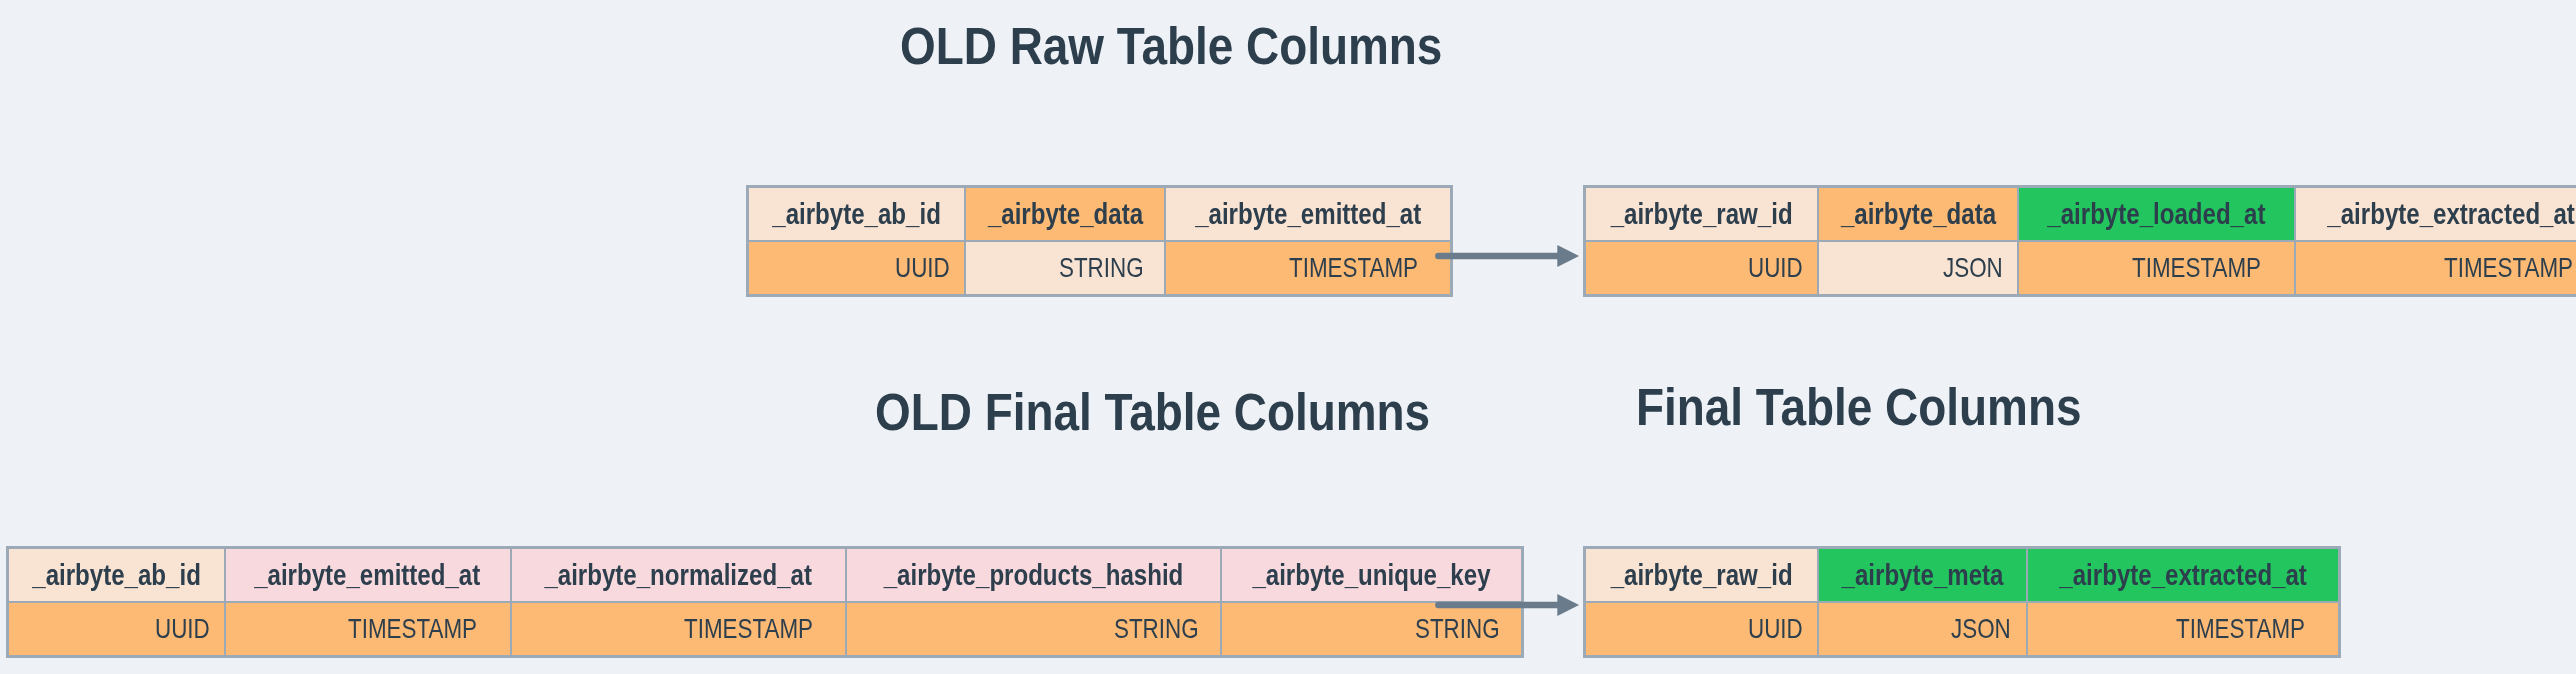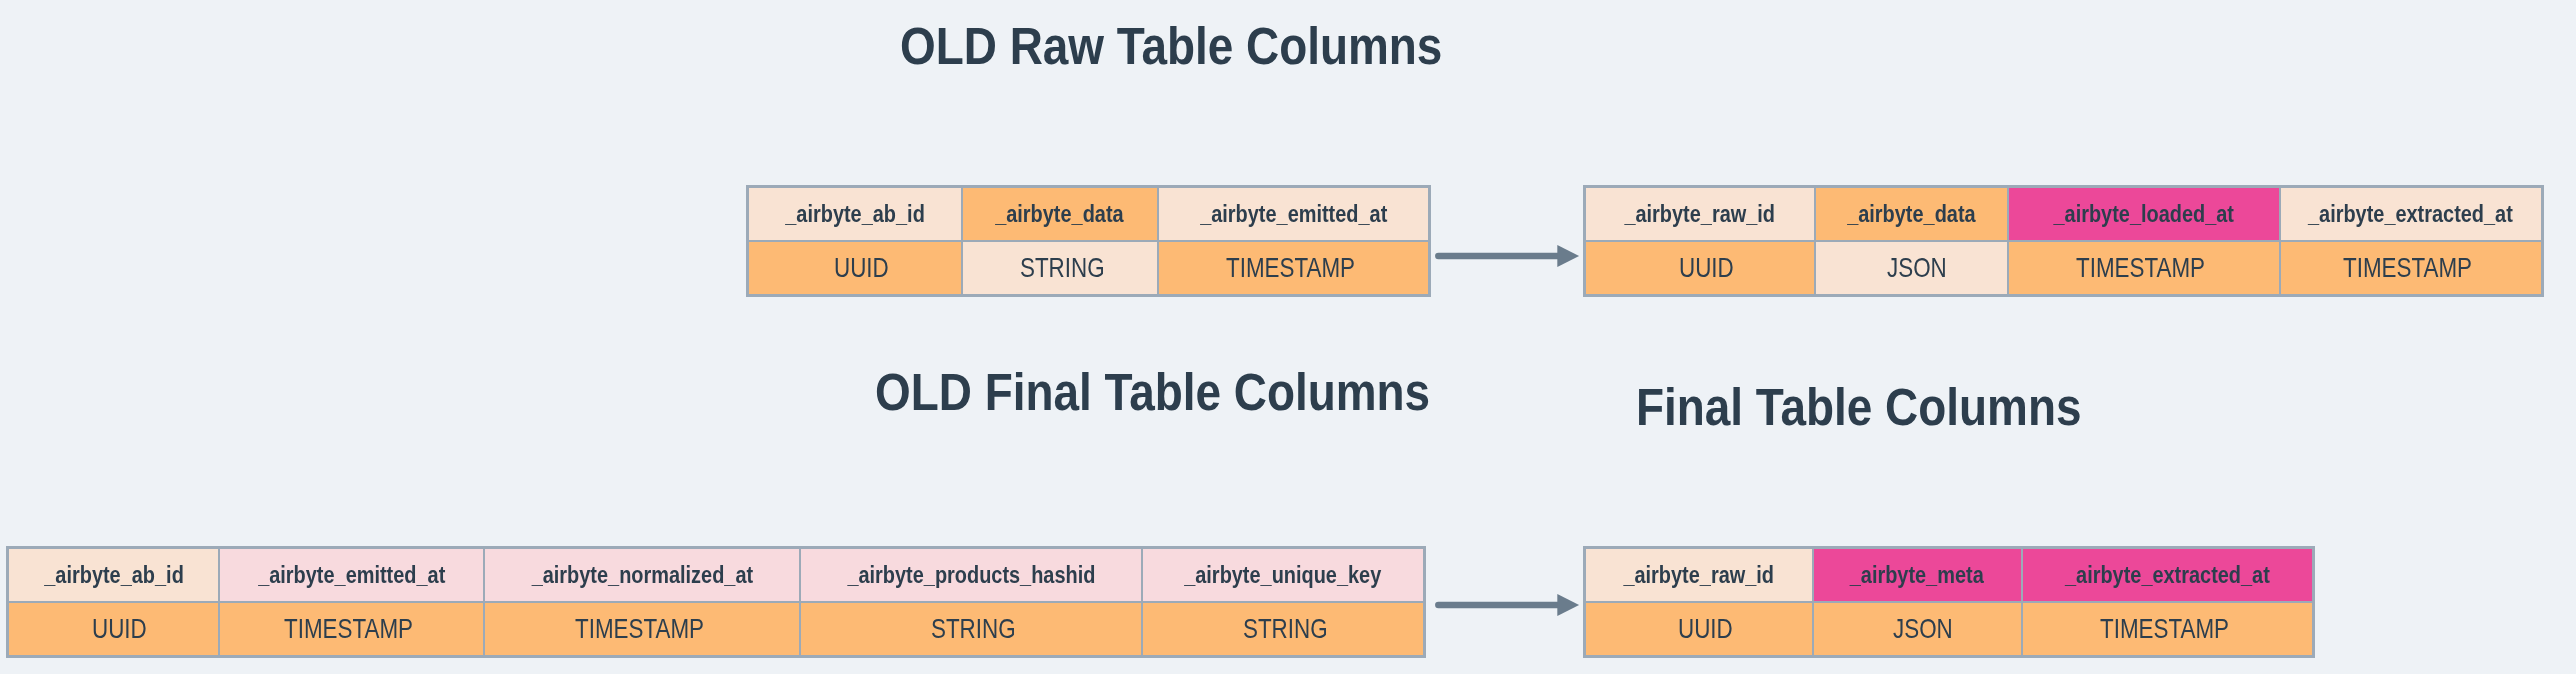--- a/index.html
+++ b/index.html
@@ -35,52 +35,52 @@
     background: #ffffff;
   }
   table.cols th, table.cols td {
     border: 2.9px solid #9caab8;
     height: 52px;
     vertical-align: middle;
     white-space: nowrap;
     overflow: visible;
   }
   table.cols th {
-    font-size: 24px;
+    font-size: 29px;
     font-weight: bold;
     text-align: center;
     padding: 0 5.8px;
   }
   table.cols td {
     font-size: 28px;
     font-weight: normal;
-    text-align: center;
+    text-align: right;
     padding: 0 0 0 26px;
   }
   .ct {
     display: inline-block;
     white-space: nowrap;
   }
   th .ct { transform: scaleX(0.83); transform-origin: center center; }
   td .ct { transform: scaleX(0.80); transform-origin: left center; }
   [data-variant="peach"] { background: #f9e3d3; }
   [data-variant="pink"]  { background: #f8dade; }
-  [data-variant="teal"]  { background: #ec4899; }
+  [data-variant="teal"]  { background: #22c55e; }
   [data-variant="white"] { background: #fdba74; }
   .arrow { position: absolute; }
 </style>
 </head>
 <body>
 
 <div class="canvas">
 
   <div class="title" style="left:900px; top:16px;">
     <span class="tx">OLD Raw Table Columns</span>
   </div>
-  <div class="title" style="left:875px; top:362px;">
+  <div class="title" style="left:875px; top:382px;">
     <span class="tx">OLD Final Table Columns</span>
   </div>
   <div class="title" style="left:1591px; top:377px;margin-left:45px;">
     <span class="tx">Final Table Columns</span>
   </div>
 
   <table class="cols" style="left:746px; top:185px;">
     <colgroup>
         <col style="width:214px">
         <col style="width:196px">

